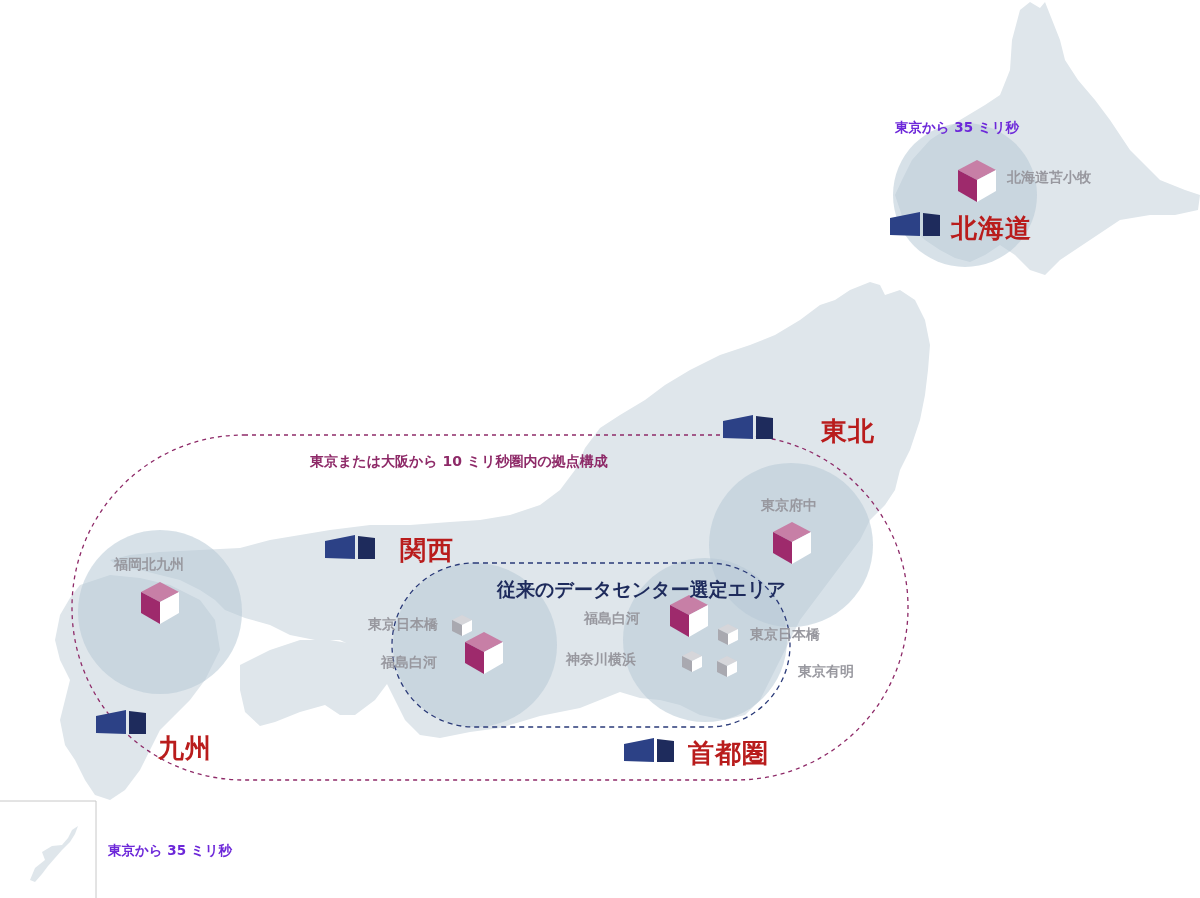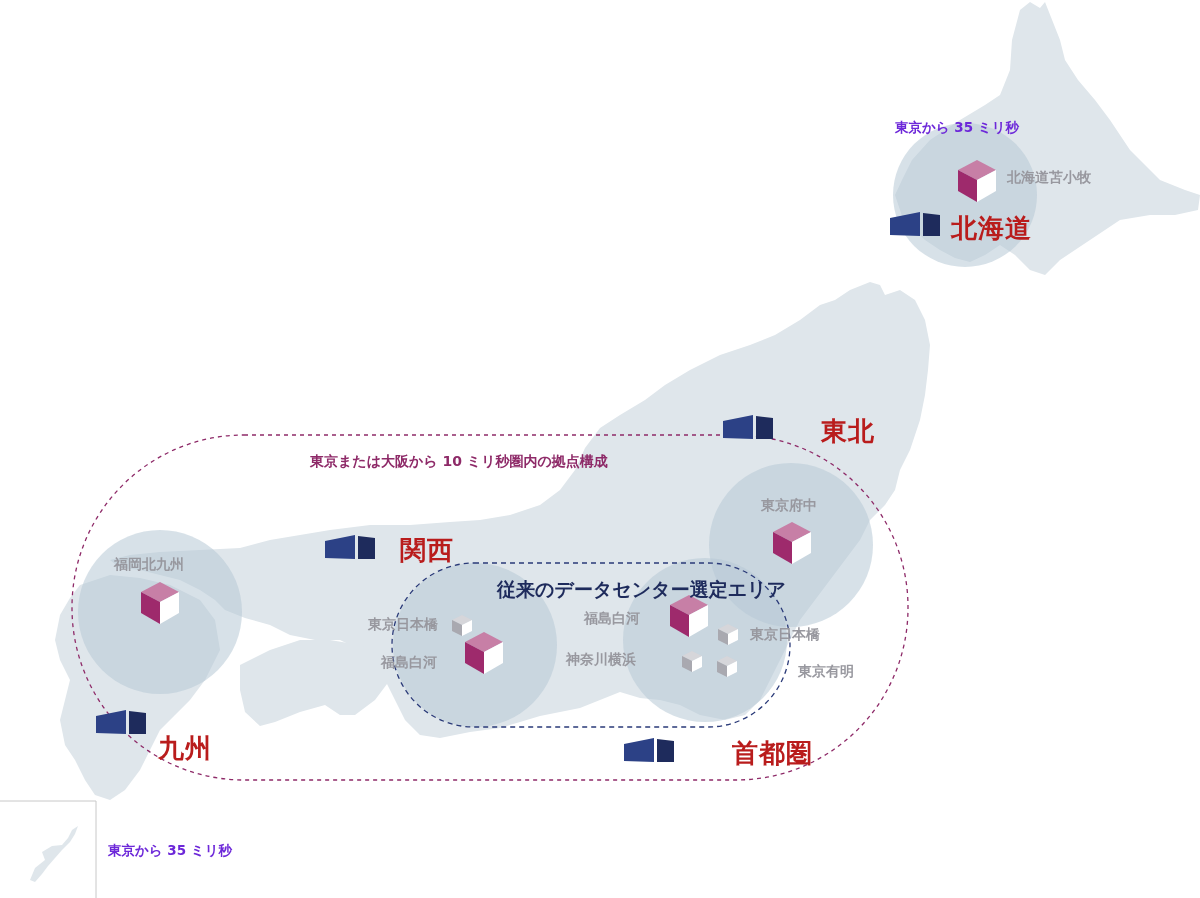--- a/index.html
+++ b/index.html
@@ -76,21 +76,21 @@
   <use href="#cube-g" x="462" y="624"></use>
   <use href="#cube-g" x="728" y="633"></use>
   <use href="#cube-g" x="692" y="660"></use>
   <use href="#cube-g" x="727" y="665"></use>
 </svg>
 
 <div class="abs region-label" style="left:951px; top:211px;">北海道</div>
 <div class="abs region-label" style="left:821px; top:414px;">東北</div>
 <div class="abs region-label" style="left:400px; top:533px;">関西</div>
 <div class="abs region-label" style="left:158px; top:708px;margin-top:23px;">九州</div>
-<div class="abs region-label" style="left:688px; top:736px;margin-left:44px;">首都圏</div>
+<div class="abs region-label" style="left:688px; top:736px;">首都圏</div>
 
 <div class="abs site-label" style="left:1007px; top:169px;">北海道苫小牧</div>
 <div class="abs site-label" style="left:761px; top:497px;">東京府中</div>
 <div class="abs site-label" style="left:114px; top:556px;">福岡北九州</div>
 <div class="abs site-label" style="left:368px; top:616px;">東京日本橋</div>
 <div class="abs site-label" style="left:381px; top:654px;">福島白河</div>
 <div class="abs site-label" style="left:584px; top:610px;">福島白河</div>
 <div class="abs site-label" style="left:566px; top:651px;">神奈川横浜</div>
 <div class="abs site-label" style="left:750px; top:626px;">東京日本橋</div>
 <div class="abs site-label" style="left:750px; top:663px;margin-left:48px;">東京有明</div>

